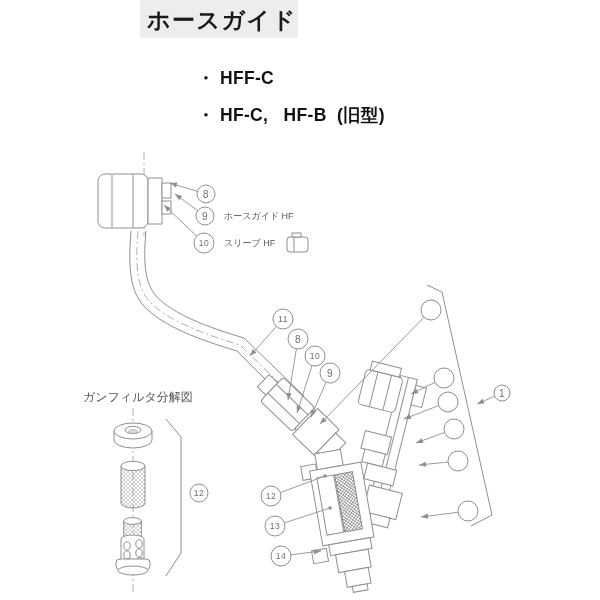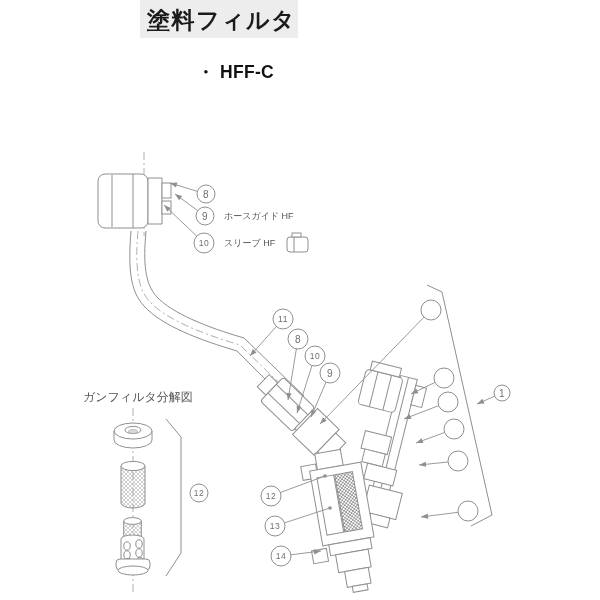--- a/index.html
+++ b/index.html
@@ -11,44 +11,45 @@
   .title-box {
     position:absolute; left:140px; top:0; width:158px; height:38px;
     background:#ededed;
   }
   .page-title {
     position:absolute; left:147px; top:5px;
     font-size:23px; font-weight:bold; color:#1b1b1b; letter-spacing:1.5px;
     white-space:pre;
   }
   .model-list {
-    position:absolute; left:197px; top:60px;
+    position:absolute; left:197px; top:66px;
     display:flex; flex-direction:column; gap:13px;
   }
   .model-item {
     font-size:17.5px; font-weight:bold; color:#111;
     white-space:pre; letter-spacing:0.3px;
   }
   svg.diagram { position:absolute; left:0; top:0; }
   .ln { stroke:#8f8f8f; stroke-width:1; fill:none; }
   .lnw { stroke:#8f8f8f; stroke-width:1; fill:#ffffff; }
   .cl { stroke:#9a9a9a; stroke-width:0.8; fill:none; stroke-dasharray:8 3 2 3; }
   .callout-circle { fill:#ffffff; stroke:#8f8f8f; stroke-width:1; }
   .callout-text { fill:#6e6e6e; letter-spacing:0.5px; }
   .leader { stroke:#8f8f8f; stroke-width:0.9; fill:none; }
   .leader-end { fill:#8f8f8f; stroke:none; }
   .dlabel { fill:#555555; }
 </style>
 </head>
 <body>
 
 <div class="title-box"></div>
-<div class="page-title">塗料フィルタ</div>
+<div class="page-title">ホースガイド</div>
 <div class="model-list">
     <div class="model-item">・ HFF-C</div>
+    <div class="model-item">・ HF-C,   HF-B  (旧型)</div>
   </div>
 
 <svg class="diagram" width="600" height="600" viewBox="0 0 600 600">
   <defs>
     <pattern id="mesh" width="4" height="4" patternUnits="userSpaceOnUse">
       <path d="M0,4 L4,0 M0,0 L4,4" stroke="#b0b0b0" stroke-width="0.6"></path>
     </pattern>
     <pattern id="meshD" width="3.5" height="3.5" patternUnits="userSpaceOnUse">
       <path d="M0,3.5 L3.5,0 M0,0 L3.5,3.5" stroke="#7a7a7a" stroke-width="0.7"></path>
     </pattern>

